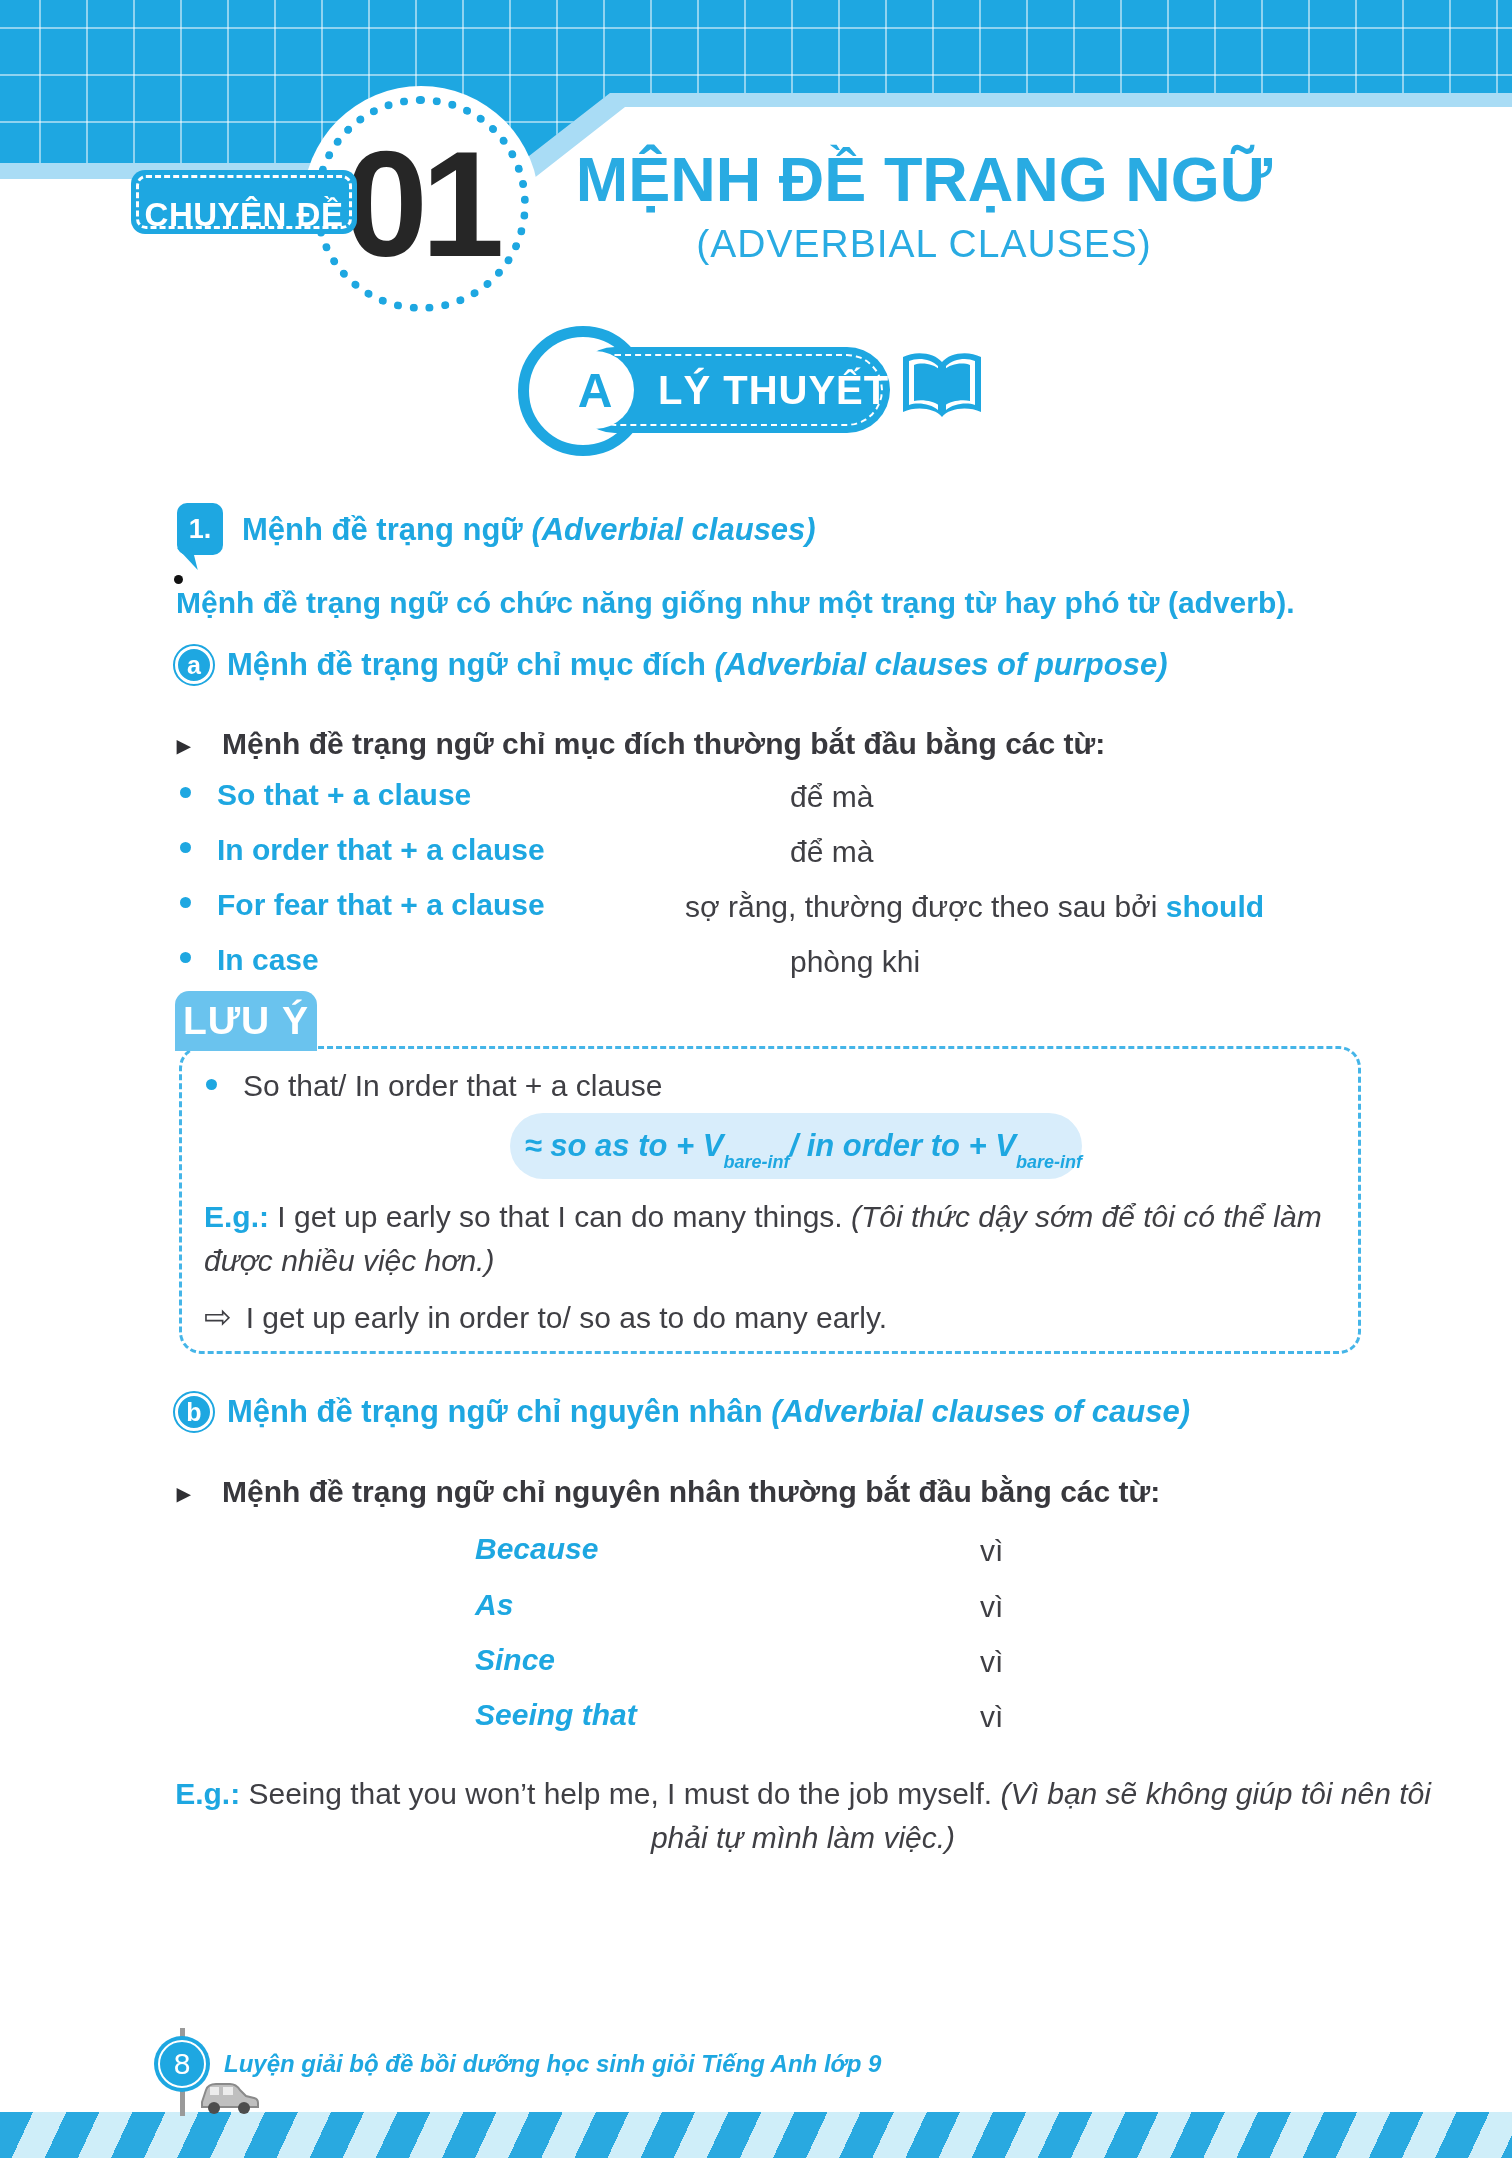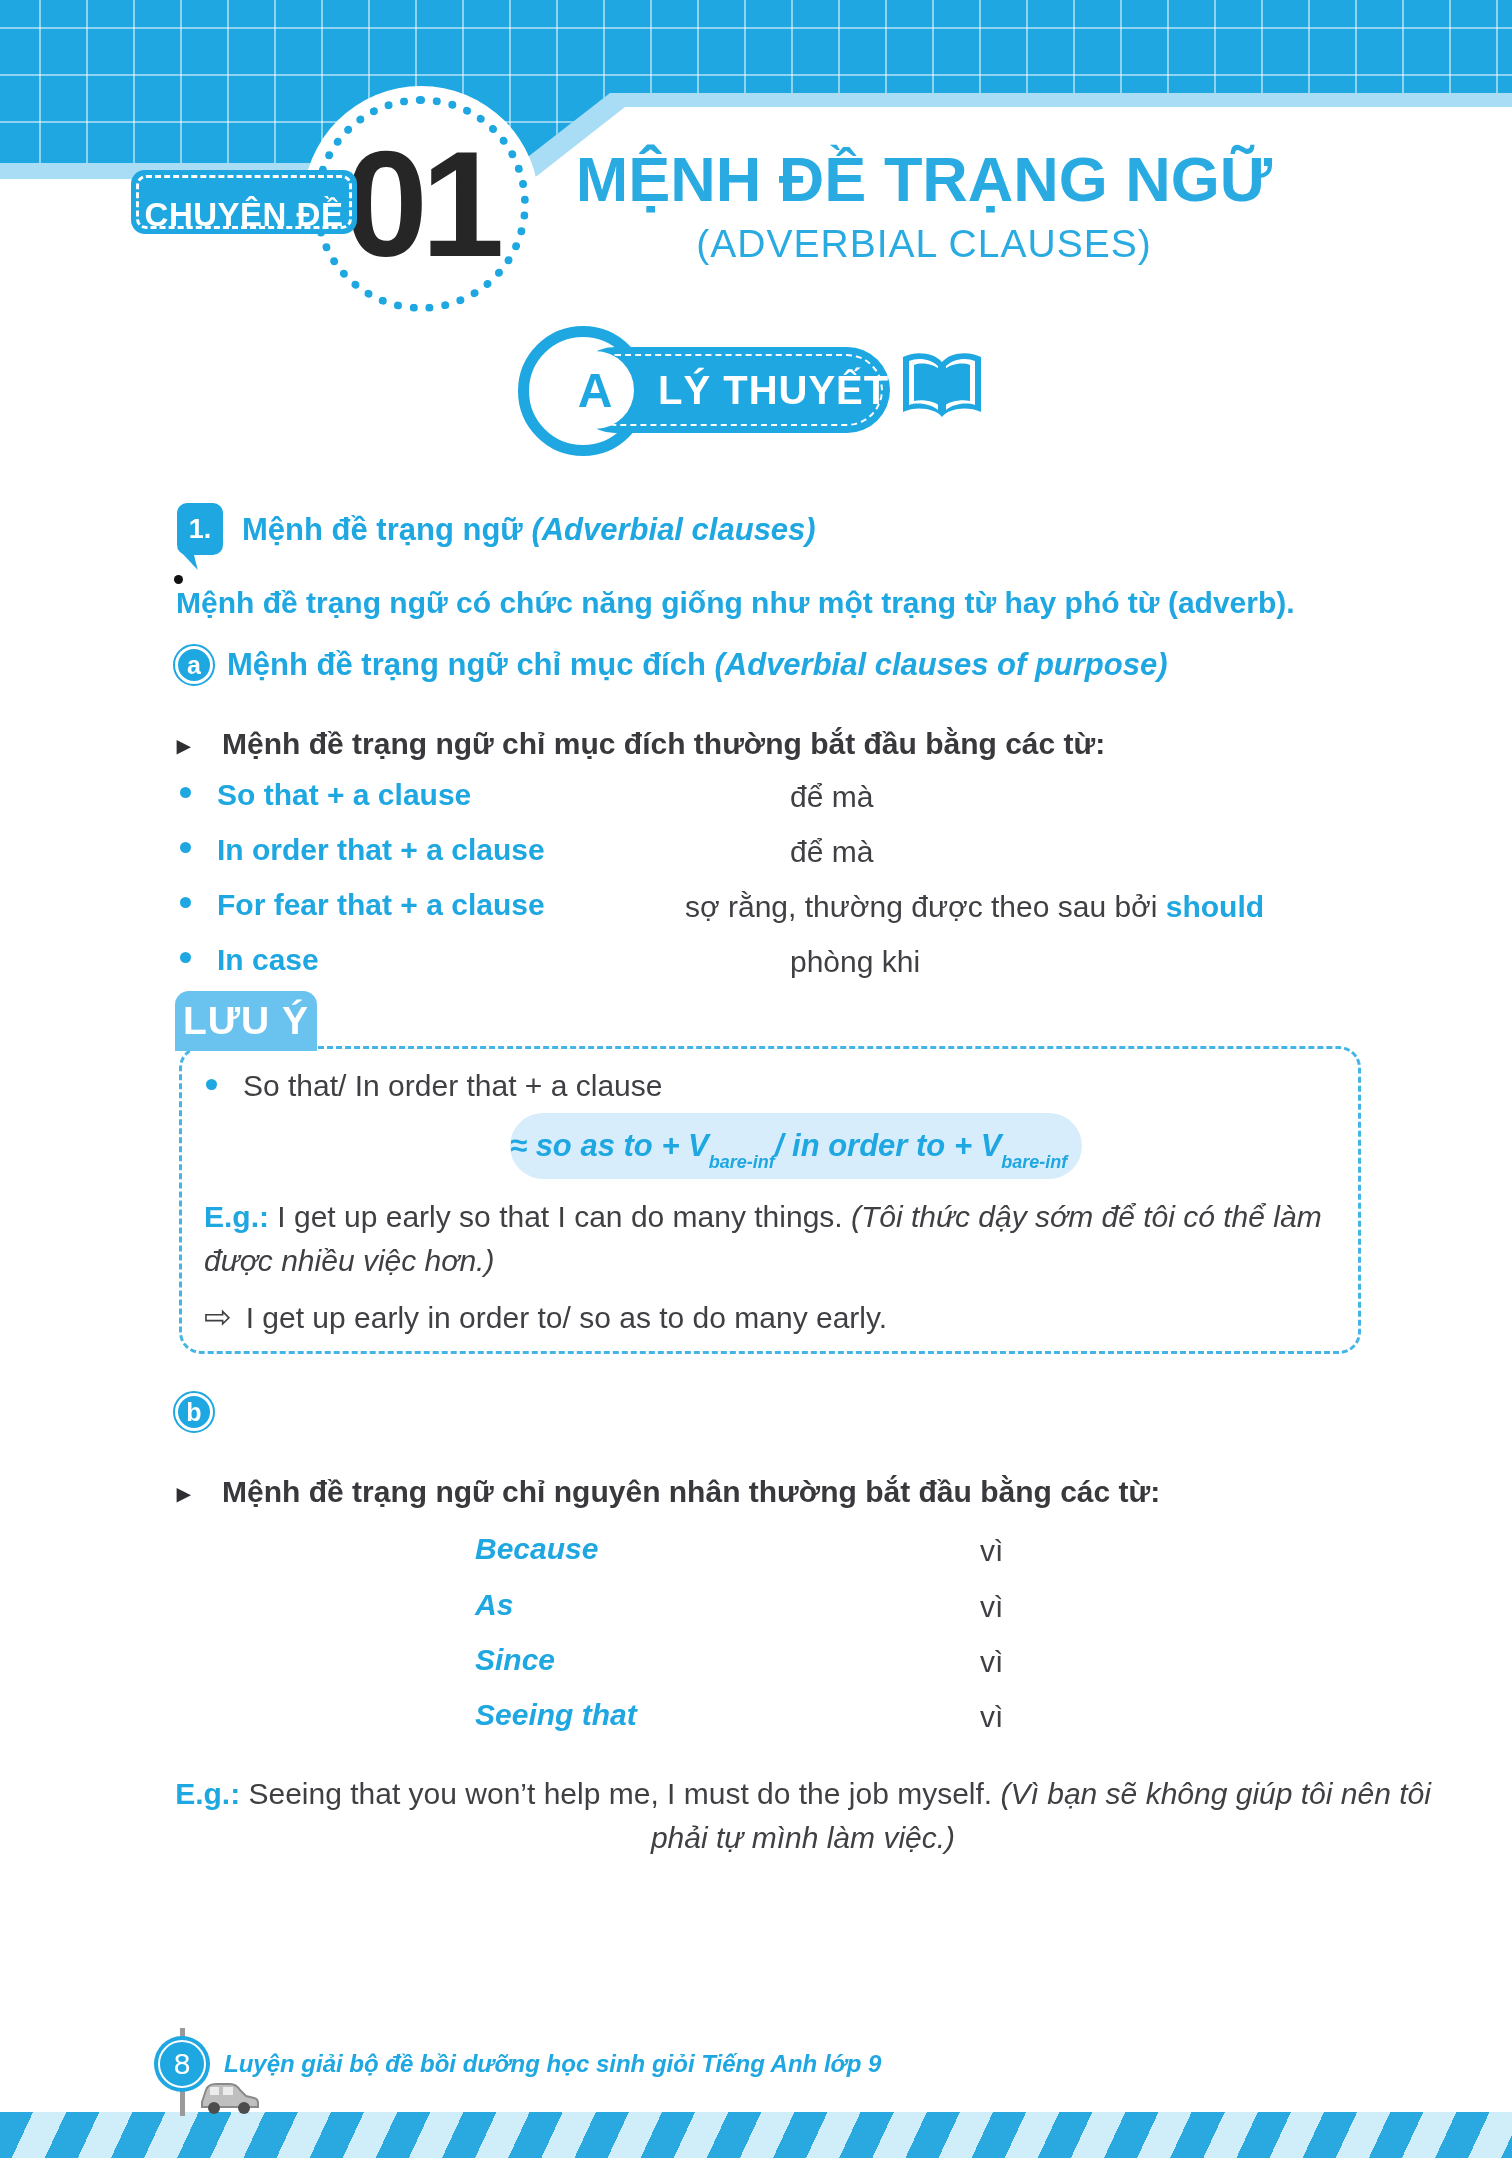--- a/index.html
+++ b/index.html
@@ -71,21 +71,21 @@
   
   .note-tab{position:absolute;left:175px;top:991px;width:142px;height:60px;background:#6ac3ee;
     border-radius:14px 14px 0 0;display:flex;align-items:center;justify-content:center;
     color:#fff;font-size:39px;font-weight:700;letter-spacing:1px;z-index:2;}
   .note-box{position:absolute;left:179px;top:1046px;width:1182px;height:308px;border:3px dashed #45b5e8;
     border-radius:22px;background:#fff;}
   .note-bullet{position:absolute;left:24px;top:20px;font-size:30px;color:#3f3f44;}
   .note-bullet .dot{display:inline-block;width:11px;height:11px;border-radius:50%;background:#1ea7e1;
     margin-right:26px;vertical-align:6px;}
   .formula{position:absolute;left:328px;top:64px;width:572px;height:66px;background:#d8edfb;border-radius:33px;
-    display:flex;align-items:center;justify-content:flex-start;color:#1ea7e1;font-weight:800;font-style:italic;font-size:31px;}
+    display:flex;align-items:center;justify-content:flex-end;color:#1ea7e1;font-weight:800;font-style:italic;font-size:31px;}
   .formula .sub{font-size:18px;align-self:flex-end;margin-bottom:6px;}
   .note-eg{position:absolute;left:22px;top:146px;width:1140px;font-size:30px;color:#3f3f44;line-height:1.45;}
   .eg-label{color:#1ea7e1;font-weight:800;}
   .eg-vi{font-style:italic;}
   .note-rewrite{position:absolute;left:22px;top:248px;font-size:30px;color:#3f3f44;}
   .note-rewrite .arrow{font-size:33px;margin-right:14px;}
 
   
   .egB{position:absolute;left:173px;top:1772px;width:1260px;font-size:30px;color:#3f3f44;line-height:1.45;text-align:center;}
 
@@ -188,20 +188,21 @@
     <div class="note-eg">
       <span class="eg-label">E.g.:</span><span> I get up early so that I can do many things. </span><span class="eg-vi">(Tôi thức dậy sớm để tôi có thể làm được nhiều việc hơn.)</span>
     </div>
     <div class="note-rewrite">
       <span class="arrow">⇨</span><span>I get up early in order to/ so as to do many early.</span>
     </div>
   </div>
 
   <div class="subsec" style="top:1393px;">
     <span class="circle-letter">b</span>
+    <span><span class="blue-b">Mệnh đề trạng ngữ chỉ nguyên nhân </span><span class="blue-bi">(Adverbial clauses of cause)</span></span>
   </div>
   <div class="lead" style="top:1475px;">
     <span class="tri">▸</span><span>Mệnh đề trạng ngữ chỉ nguyên nhân thường bắt đầu bằng các từ:</span>
   </div>
 
   <div class="rowB" style="top:1532px;">
     <span class="term">Because</span>
     <span class="meaning">vì</span>
   </div>
   <div class="rowB" style="top:1588px;">

